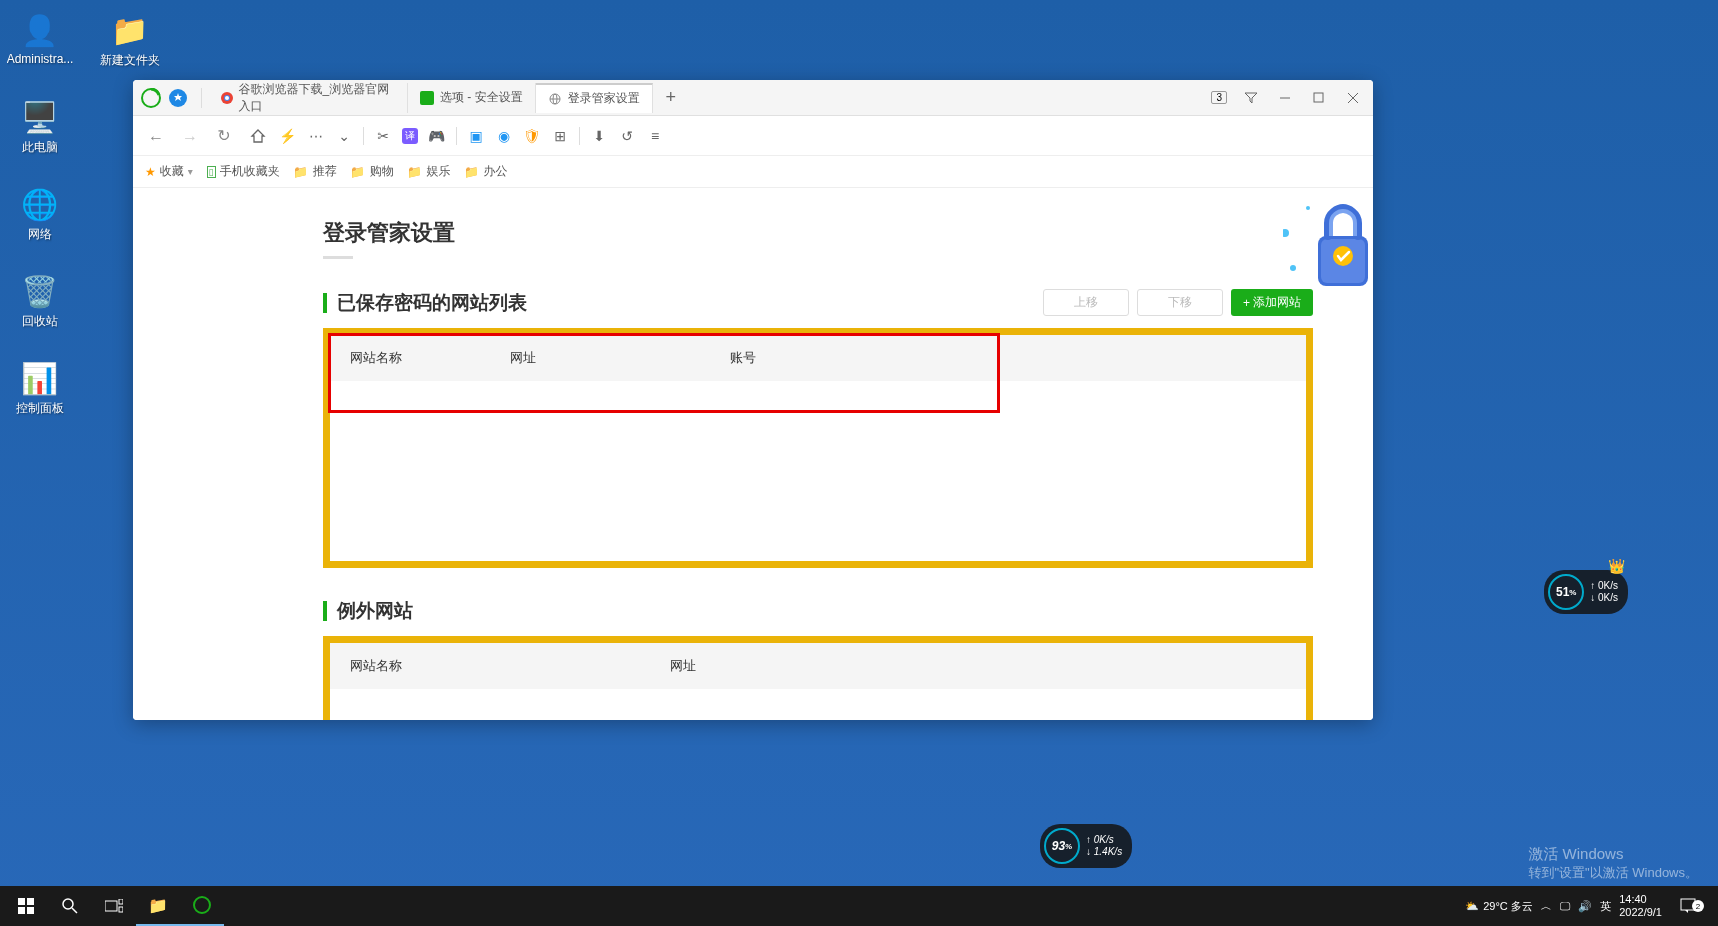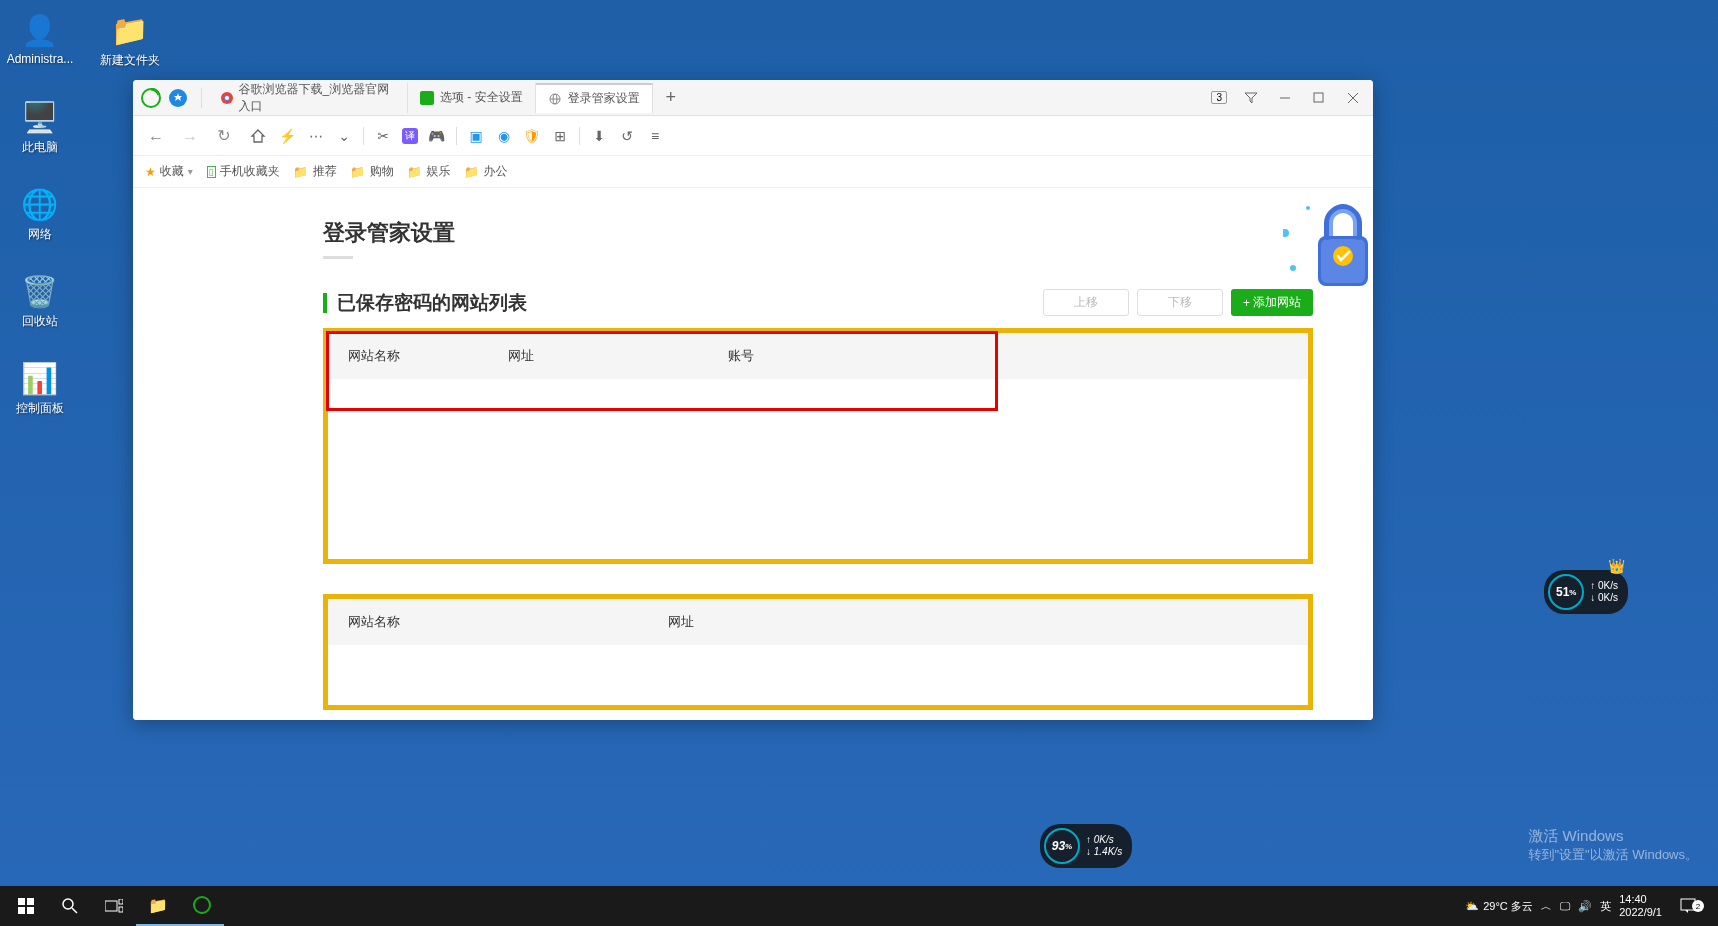--- a/index.html
+++ b/index.html
@@ -59,21 +59,21 @@
 
 .section { margin-bottom: 30px; }
 .section-header { display: flex; align-items: center; margin-bottom: 12px; }
 .section-title-wrap { display: flex; align-items: center; gap: 10px; }
 .section-accent { width: 4px; height: 20px; background: #1aad19; }
 .section-title { font-size: 19px; font-weight: bold; color: #333; }
 .section-actions { margin-left: auto; display: flex; gap: 8px; }
 .btn-outline { padding: 4px 30px; border: 1px solid #ddd; background: #fff; color: #bbb; font-size: 12px; border-radius: 3px; cursor: pointer; }
 .btn-primary { padding: 5px 12px; background: #1aad19; color: #fff; border: none; font-size: 12px; border-radius: 3px; cursor: pointer; display: flex; align-items: center; gap: 3px; }
 
-.table-wrap { border: 5px solid #eab308; position: relative; }
+.table-wrap { border: 7px solid #eab308; position: relative; }
 .table-header { display: flex; background: #f5f5f5; padding: 14px 20px; font-size: 13px; color: #333; font-weight: 500; }
 .col-name { width: 160px; }
 .col-url { width: 220px; }
 .col-account { width: 180px; }
 .col-password { flex: 1; }
 .table-body { min-height: 180px; }
 .highlight-box { position: absolute; border: 3px solid #e60000; top: -2px; left: -2px; width: 672px; height: 80px; pointer-events: none; }
 
 .table-header-ex { display: flex; background: #f5f5f5; padding: 14px 20px; font-size: 13px; color: #333; font-weight: 500; }
 .col-name-ex { width: 320px; }
@@ -90,21 +90,21 @@
 .taskbar-btn { width: 44px; height: 40px; display: flex; align-items: center; justify-content: center; color: #fff; cursor: pointer; }
 .taskbar-btn.active { border-bottom: 2px solid #76b9ed; }
 .taskbar-right { margin-left: auto; display: flex; align-items: center; color: #fff; font-size: 11px; gap: 8px; padding-right: 8px; }
 .weather { display: flex; align-items: center; gap: 4px; }
 .tray-icons { display: flex; align-items: center; gap: 8px; }
 .datetime { display: flex; flex-direction: column; align-items: flex-start; line-height: 1.2; }
 .action-center { width: 36px; display:flex; align-items:center; justify-content:center; position:relative;}
 .badge { position:absolute; bottom:2px; right:2px; background:#fff; color:#000; border-radius:50%; width:12px; height:12px; font-size:8px; display:flex; align-items:center; justify-content:center;}
 
 
-.watermark { position: absolute; bottom: 62px; right: 20px; color: rgba(255,255,255,0.5); font-size: 13px; text-align: left; }
+.watermark { position: absolute; bottom: 44px; right: 20px; color: rgba(255,255,255,0.5); font-size: 13px; text-align: left; }
 .watermark .line1 { font-size: 15px; }
 </style>
 </head>
 <body>
 
 <div class="desktop-icons">
   <div class="desktop-row">
     <div class="desktop-icon">
       <div class="icon-box">👤</div>
       <div class="label">Administra...</div>
@@ -293,20 +293,26 @@
           <div class="table-header">
             <div class="col-name">网站名称</div>
             <div class="col-url">网址</div>
             <div class="col-account">账号</div>
           </div>
           <div class="table-body"></div>
         </div>
       </div>
 
       <div class="section">
+        <div class="section-header">
+          <div class="section-title-wrap">
+            <div class="section-accent"></div>
+            <div class="section-title">例外网站</div>
+          </div>
+        </div>
         <div class="table-wrap">
           <div class="table-header-ex">
             <div class="col-name-ex">网站名称</div>
             <div class="col-url-ex">网址</div>
           </div>
           <div class="table-body" style="min-height:60px"></div>
         </div>
       </div>
     </div>
   </div>

